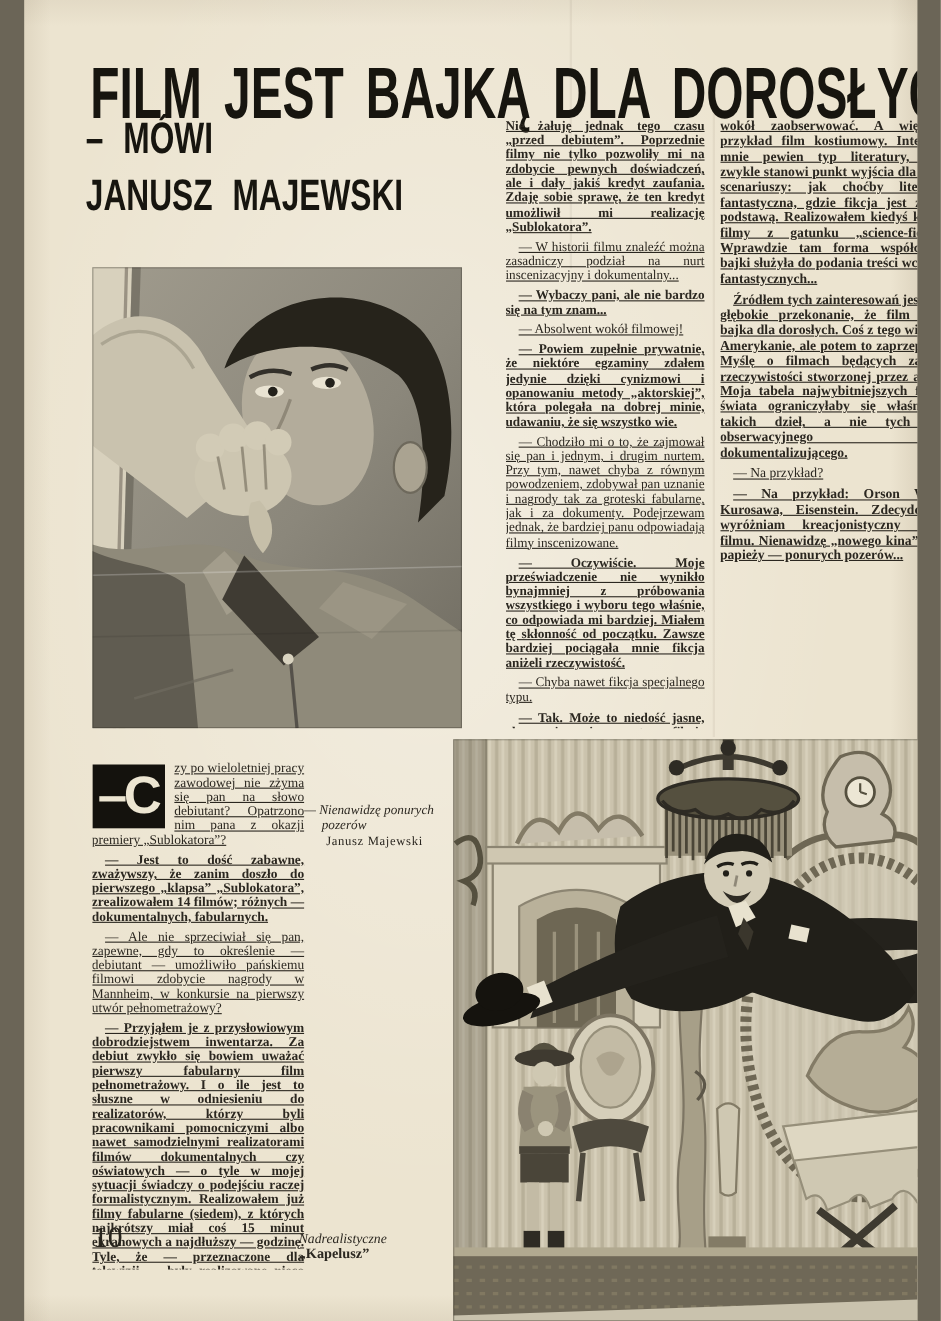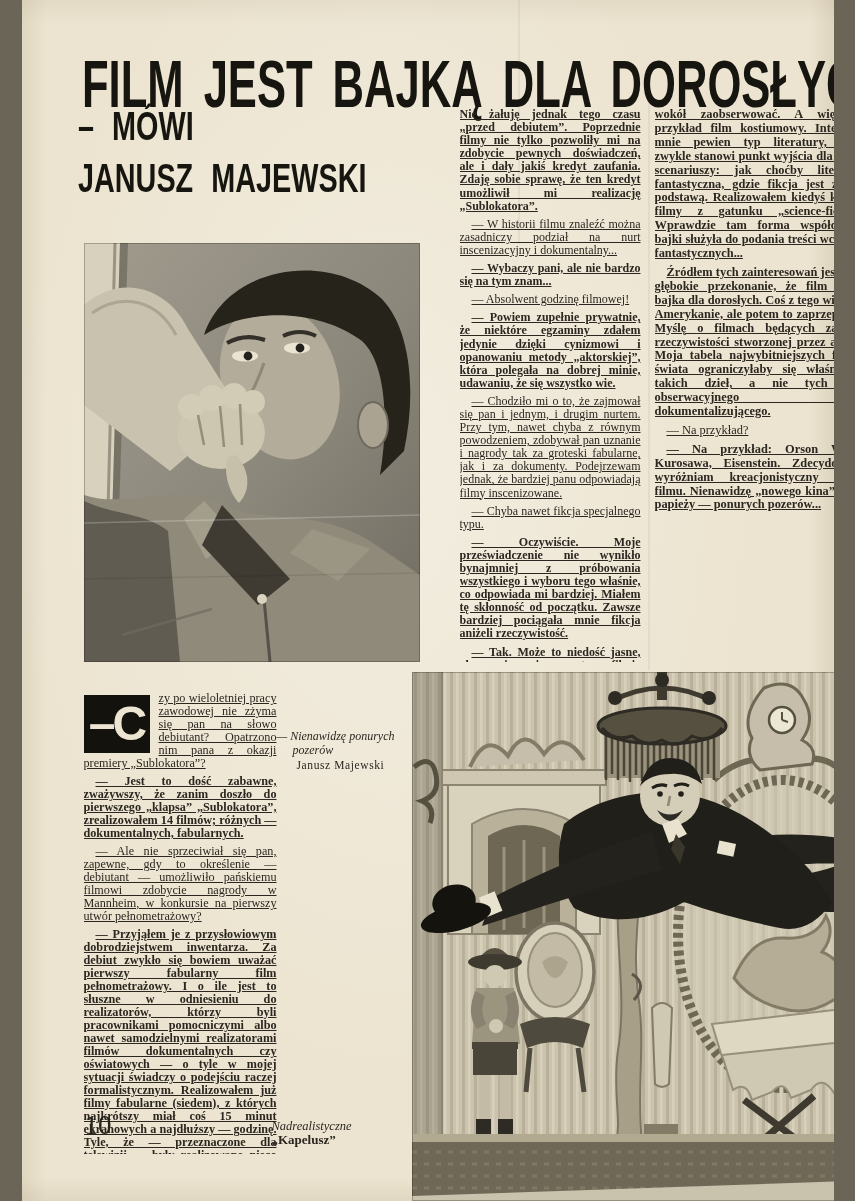--- a/index.html
+++ b/index.html
@@ -111,25 +111,25 @@
 
     <path d="M0 280 L336 272" stroke="#ffffff" stroke-width="1.5" opacity=".22" fill="none"></path>
     <path d="M0 336 L336 330" stroke="#000000" stroke-width="1.5" opacity=".08" fill="none"></path>
     <rect width="336" height="419" fill="none" stroke="rgba(30,25,18,.28)" stroke-width="2"></rect>
   </svg>
 
   <div class="textcol" id="colmid">
       <p class="para bold noindent">Nie żałuję jednak tego czasu „przed debiutem”. Poprzednie filmy nie tylko pozwoliły mi na zdobycie pewnych doświadczeń, ale i dały jakiś kredyt zaufania. Zdaję sobie sprawę, że ten kredyt umożliwił mi realizację „Sublokatora”.</p>
       <p class="para">— W historii filmu znaleźć można zasadniczy podział na nurt inscenizacyjny i dokumentalny...</p>
       <p class="para bold">— Wybaczy pani, ale nie bardzo się na tym znam...</p>
-      <p class="para">— Absolwent godzinę filmowej!</p>
+      <p class="para">— Absolwent wokół filmowej!</p>
       <p class="para bold">— Powiem zupełnie prywatnie, że niektóre egzaminy zdałem jedynie dzięki cynizmowi i opanowaniu metody „aktorskiej”, która polegała na dobrej minie, udawaniu, że się wszystko wie.</p>
       <p class="para">— Chodziło mi o to, że zajmował się pan i jednym, i drugim nurtem. Przy tym, nawet chyba z równym powodzeniem, zdobywał pan uznanie i nagrody tak za groteski fabularne, jak i za dokumenty. Podejrzewam jednak, że bardziej panu odpowiadają filmy inscenizowane.</p>
+      <p class="para bold">— Oczywiście. Moje przeświadczenie nie wynikło bynajmniej z próbowania wszystkiego i wyboru tego właśnie, co odpowiada mi bardziej. Miałem tę skłonność od początku. Zawsze bardziej pociągała mnie fikcja aniżeli rzeczywistość.</p>
       <p class="para">— Chyba nawet fikcja specjalnego typu.</p>
-      <p class="para bold">— Oczywiście. Moje przeświadczenie nie wynikło bynajmniej z próbowania wszystkiego i wyboru tego właśnie, co odpowiada mi bardziej. Miałem tę skłonność od początku. Zawsze bardziej pociągała mnie fikcja aniżeli rzeczywistość.</p>
       <p class="para bold">— Tak. Może to niedość jasne, ale powiem, że nawet w filmie fabularnym jako tworzywo interesuje mnie raczej to, czego „nie ma”, aniżeli to, co można</p>
     </div>
   <div class="textcol" id="colright">
       <p class="para bold noindent">wokół zaobserwować. A więc na przykład film kostiumowy. Interesuje mnie pewien typ literatury, która zwykle stanowi punkt wyjścia dla moich scenariuszy: jak choćby literatura fantastyczna, gdzie fikcja jest zawsze podstawą. Realizowałem kiedyś krótkie filmy z gatunku „science-fiction”. Wprawdzie tam forma współczesnej bajki służyła do podania treści wcale nie fantastycznych...</p>
       <p class="para bold">Źródłem tych zainteresowań jest moje głębokie przekonanie, że film — to bajka dla dorosłych. Coś z tego wiedzieli Amerykanie, ale potem to zaprzepaścili. Myślę o filmach będących zapisem rzeczywistości stworzonej przez autora. Moja tabela najwybitniejszych filmów świata ograniczyłaby się właśnie do takich dzieł, a nie tych typu obserwacyjnego czy dokumentalizującego.</p>
       <p class="para">— Na przykład?</p>
       <p class="para bold">— Na przykład: Orson Welles, Kurosawa, Eisenstein. Zdecydowanie wyróżniam kreacjonistyczny rodzaj filmu. Nienawidzę „nowego kina” i jego papieży — ponurych pozerów...</p>
     </div>
 
   <div class="textcol" id="colbl">

